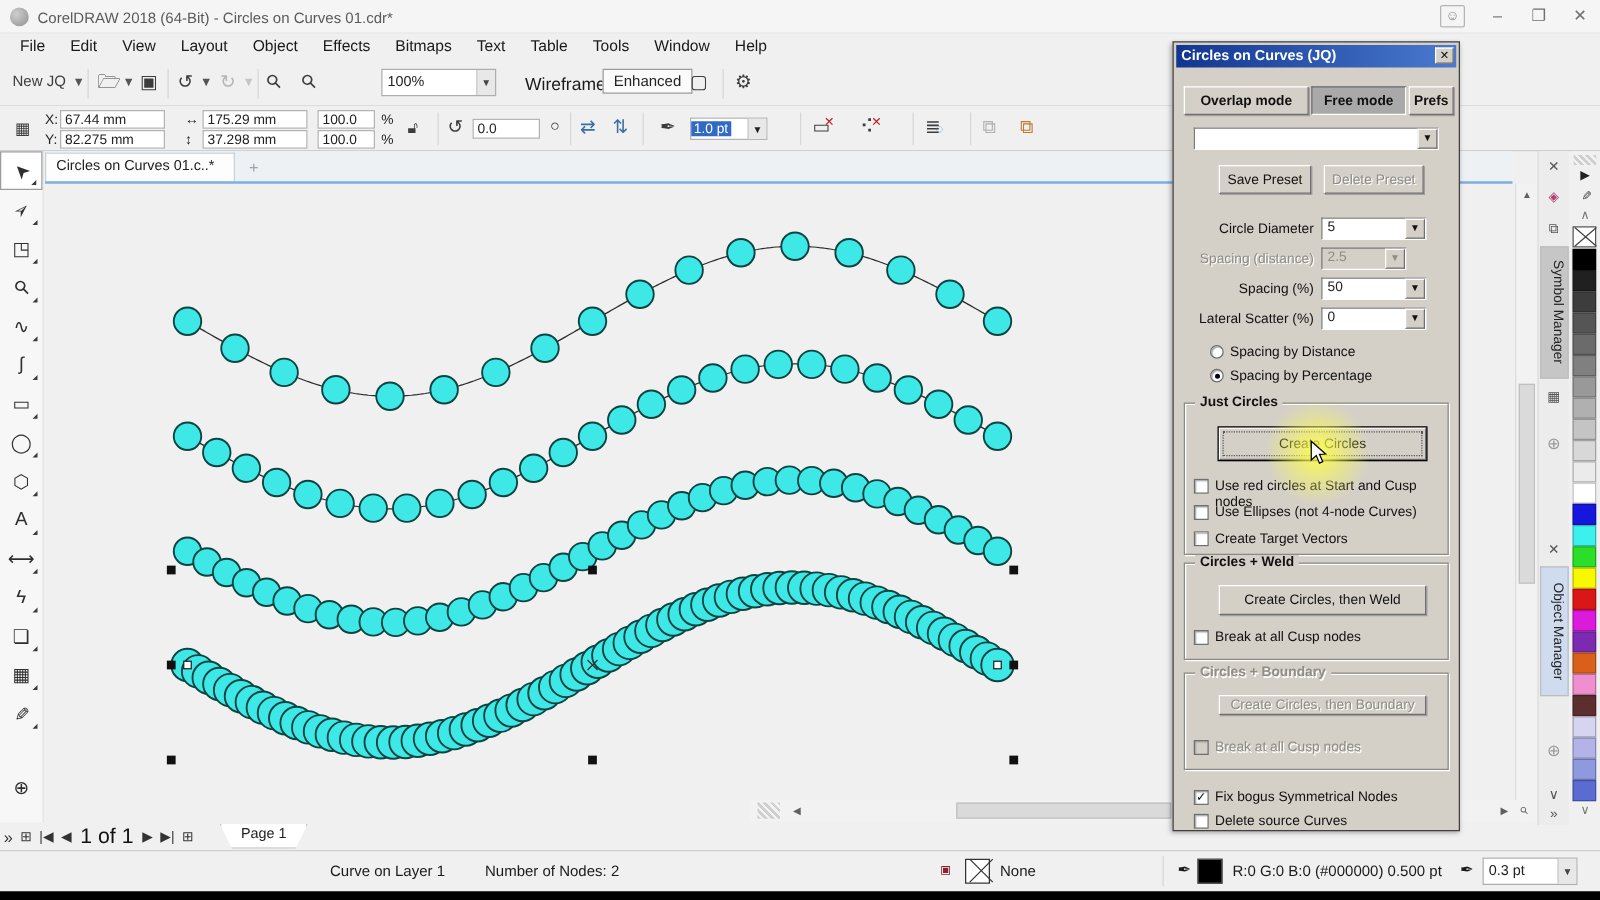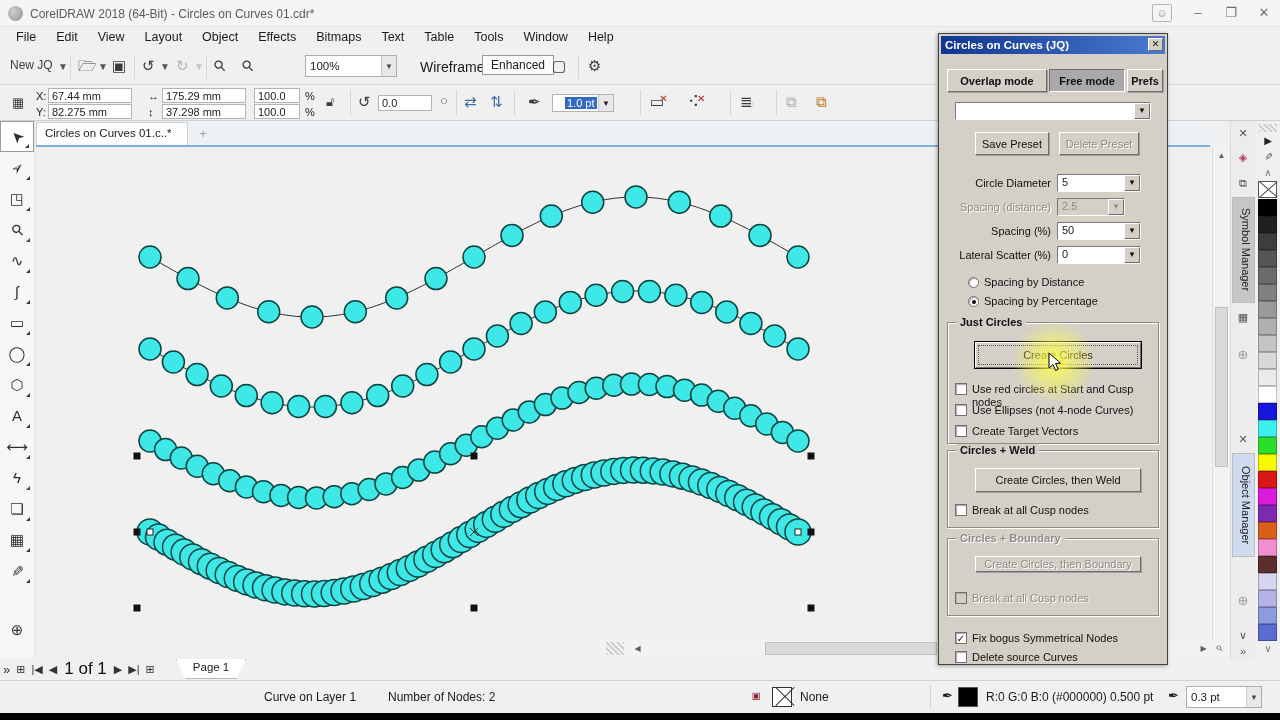--- a/index.html
+++ b/index.html
@@ -83,21 +83,21 @@
   .btn3.disabled{color:#8d8d86;text-shadow:1px 1px 0 #fff;}
   .btn3.focused{outline:1px solid #000;}
   .btn3.focused:after{content:"";position:absolute;inset:2px;border:1px dotted #555;}
   .dcombo{position:absolute;background:#fff;border:1px solid;border-color:#7a7a7a #fff #fff #7a7a7a;display:flex;}
   .dcombo .val{flex:1;padding:1px 4px;font-size:11px;}
   .dcombo .arr{width:16px;background:#d4d0c8;border:1px solid;border-color:#fff #6f6f6f #6f6f6f #fff;font-size:8px;text-align:center;line-height:14px;color:#111;}
   .dcombo.disabled{background:#d4d0c8;}
   .dcombo.disabled .val{color:#8d8d86;}
   .dlab{position:absolute;font-size:11px;color:#111;text-align:right;}
   .dlab.disabled{color:#8d8d86;text-shadow:1px 1px 0 #fff;}
-  .radio{position:absolute;display:flex;align-items:flex-end;font-size:11px;color:#111;padding-left:11px;}
+  .radio{position:absolute;display:flex;align-items:flex-start;font-size:11px;color:#111;padding-left:11px;}
   .radio .dot{width:11px;height:11px;border-radius:50%;background:#fff;border:1px solid #6f6f6f;box-shadow:inset 1px 1px 1px #aaa;margin-right:5px;position:relative;}
   .radio.sel .dot:after{content:"";position:absolute;left:3px;top:3px;width:4px;height:4px;border-radius:50%;background:#000;}
   .check{position:absolute;display:flex;align-items:flex-start;font-size:11px;color:#111;line-height:13px;}
   .check .box{width:12px;height:12px;background:#fff;border:1px solid #6f6f6f;box-shadow:inset 1px 1px 1px #aaa;margin-right:5px;flex:none;font-size:10px;font-weight:bold;line-height:11px;text-align:center;color:#000;}
   .check.disabled{color:#8d8d86;text-shadow:1px 1px 0 #fff;}
   .check.disabled .box{background:#d4d0c8;}
   .group{position:absolute;border:1px solid #8a8a84;box-shadow:inset 1px 1px 0 #fff,1px 1px 0 #fff;}
   .group .gt{position:absolute;top:-7px;left:8px;background:#d4d0c8;padding:0 4px;font-weight:bold;font-size:11px;color:#111;}
   .group.disabled .gt{color:#8d8d86;text-shadow:1px 1px 0 #fff;}
   .glow{position:absolute;width:90px;height:80px;border-radius:50%;background:radial-gradient(circle,rgba(255,255,70,.9),rgba(255,255,70,0) 70%);pointer-events:none;}
@@ -194,21 +194,21 @@
     <div class="field" style="left:378px;top:10px;width:54px;height:16px">
         <span>0.0</span>
       </div>
     <span class="tb" style="left:440px;top:9px;font-size:13px">○</span>
     <span class="sep-v" style="left:456px;top:5px;height:26px"></span>
     <span class="tb" style="left:464px;top:9px;color:#3a6ea5">⇄</span>
     <span class="tb" style="left:490px;top:9px;color:#3a6ea5">⇅</span>
     <span class="sep-v" style="left:514px;top:5px;height:26px"></span>
     <span class="tb" style="left:528px;top:9px">✒</span>
     <div class="field" style="left:552px;top:9px;width:62px;height:18px;padding:0">
-      <span class="sel-blue" style="margin-left:12px">1.0 pt</span>
+      <span class="sel-blue" style="margin-left:0">1.0 pt</span>
       <span style="margin-left:auto;width:15px;height:16px;background:#e8e8e8;border-left:1px solid #c9c9c9;font-size:8px;display:flex;align-items:center;justify-content:center">▼</span>
     </div>
     <span class="sep-v" style="left:640px;top:5px;height:26px"></span>
     <span class="tb" style="left:650px;top:9px">▭<span style="color:#c02020;font-size:10px;position:relative;left:-5px;top:-5px">✕</span></span>
     <span class="tb" style="left:688px;top:9px">⠪<span style="color:#c02020;font-size:10px;position:relative;left:-2px;top:-5px">✕</span></span>
     <span class="sep-v" style="left:730px;top:5px;height:26px"></span>
     <span class="tb" style="left:740px;top:9px">≣<span style="color:#3a8ec5;font-size:10px;position:relative;left:-4px">◌</span></span>
     <span class="sep-v" style="left:776px;top:5px;height:26px"></span>
     <span class="tb" style="left:786px;top:9px;color:#b0b0b0">⧉</span>
     <span class="tb" style="left:816px;top:9px;color:#c07a30">⧉</span>

